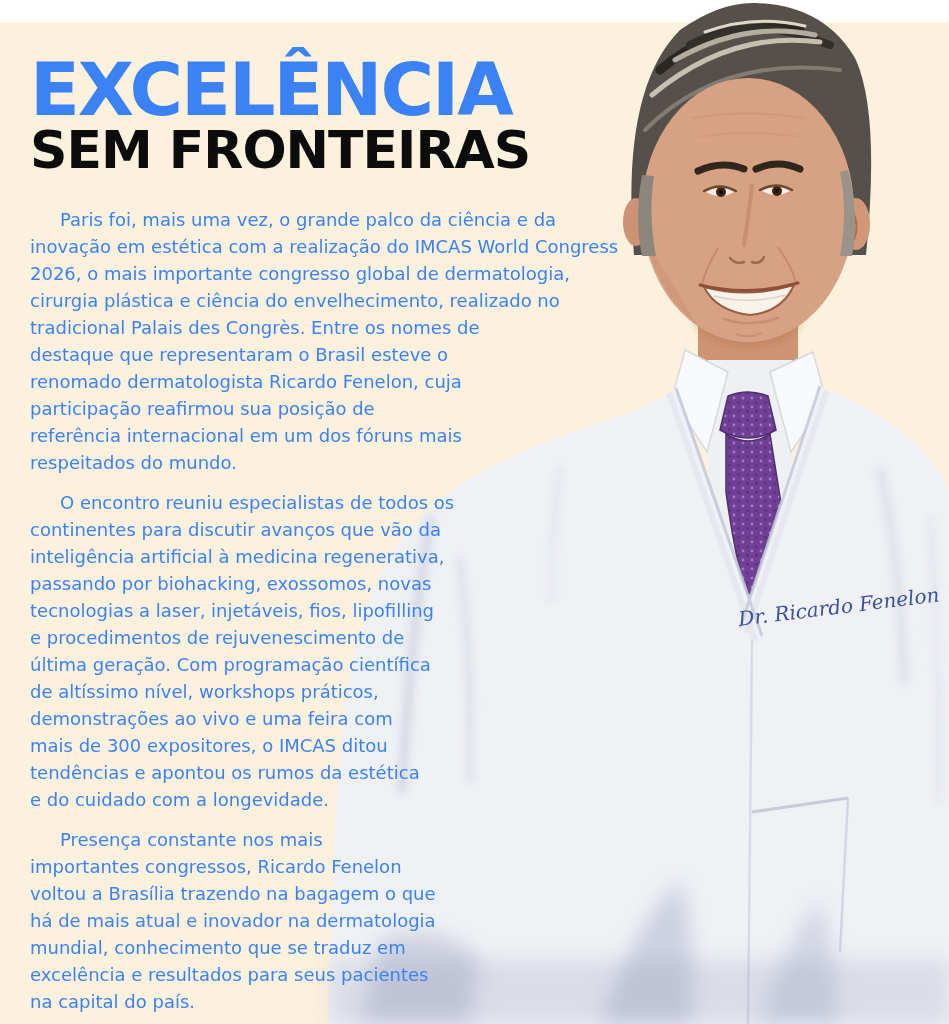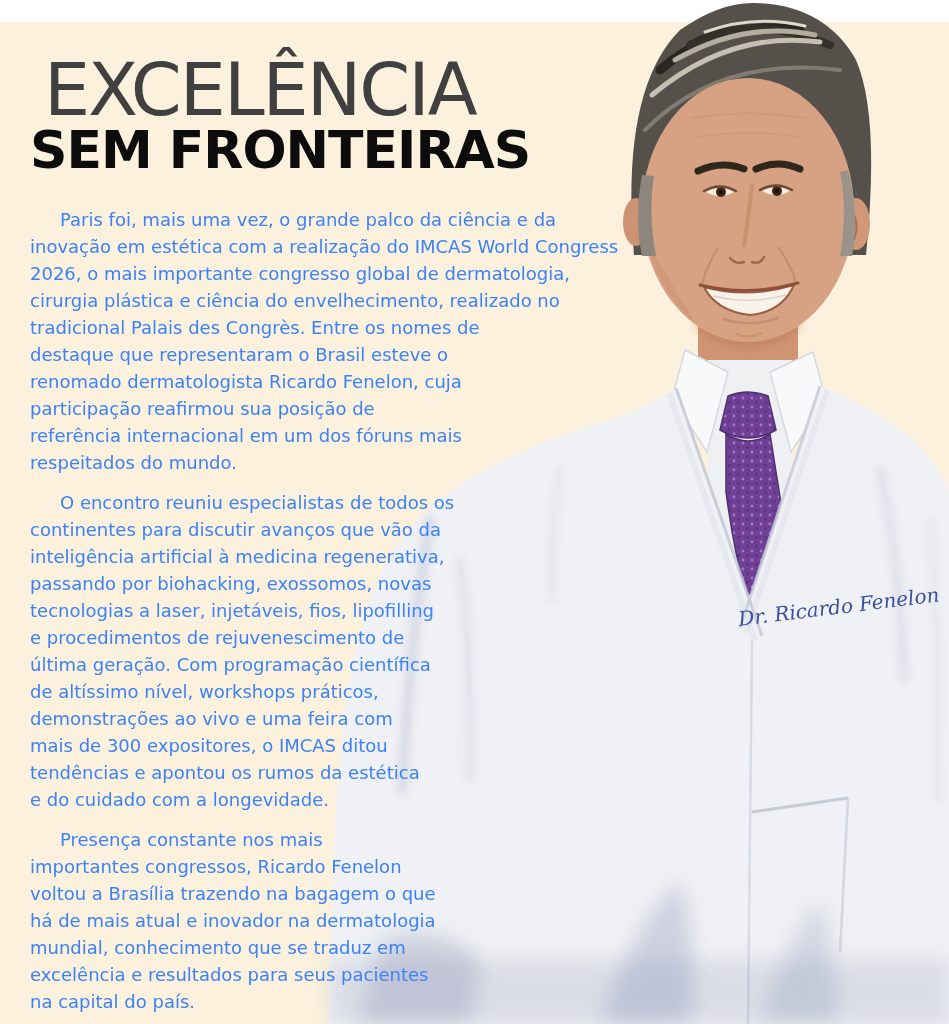--- a/index.html
+++ b/index.html
@@ -34,24 +34,24 @@
   .article {
     position: absolute; left: 0; top: 0;
     width: 949px; height: 1024px;
     box-sizing: border-box;
     padding-left: 30px;
     z-index: 2;
     color: #1d1d1b;
   }
   .sp { float: right; clear: right; }
   .headline {
-    margin: 56px 0 0 14px;
+    margin: 56px 0 0 0;
     font-size: 73px; line-height: 0.92;
-    font-weight: normal; letter-spacing: -2px;
-    color: #404040; white-space: nowrap;
+    font-weight: bold; letter-spacing: -2px;
+    color: #3b82f6; white-space: nowrap;
   }
   .subheadline {
     margin: 3px 0 30px 0;
     font-size: 52px; line-height: 0.95;
     font-weight: bold; letter-spacing: -1px;
     color: #0c0c0c; white-space: nowrap;
   }
   p.body-par {
     margin: 0 0 13px 0;
     font-size: 18px; line-height: 27px;

